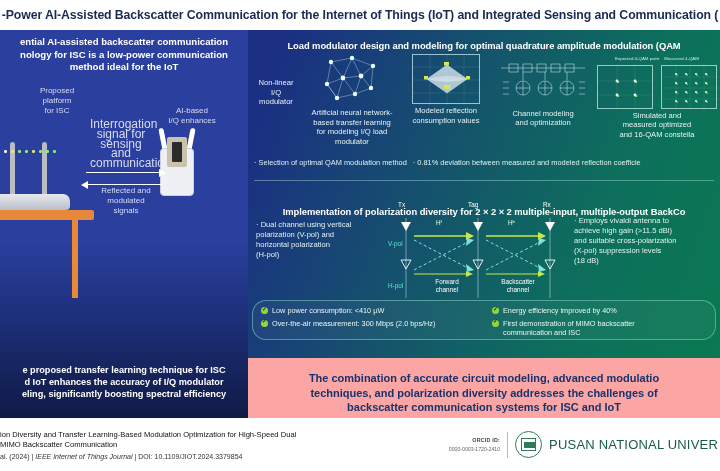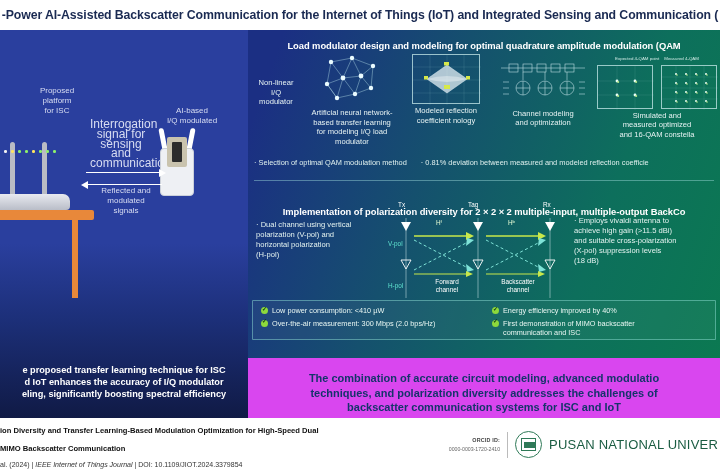--- a/index.html
+++ b/index.html
@@ -72,69 +72,69 @@
 
   .pipeline {
     position: absolute; top: 24px; left: 0; width: 508px; height: 100px;
     display: flex; align-items: flex-start;
   }
   .pl-item { position: relative; text-align: center; color: #e6f2f2; font-size: 7.6px; line-height: 9.5px; }
   .pl-cap { margin-top: 2px; padding: 0 2px; }
 
   .bullets1 {
     position: absolute; top: 128px; left: 0; width: 472px;
-    display: flex; gap: 14px; padding-left: 6px;
+    display: flex; gap: 6px; padding-left: 6px;
     font-size: 7.4px; color: #dff0ee; white-space: nowrap;
   }
 
   .divider { position: absolute; left: 6px; top: 150px; width: 460px; height: 1px; background: rgba(160,220,220,.45); }
 
   .sec2 { position: absolute; left: 0; top: 152px; width: 472px; height: 155px; }
   .sec2 .sec-title { padding-top: 24px; }
 
   .mimo-row { position: absolute; top: 28px; left: 0; width: 472px; height: 92px; display: flex; }
   .mimo-text { width: 140px; font-size: 7.6px; color: #e3f2ef; line-height: 10px; padding-left: 8px; }
   .mimo-text-r { width: 152px; font-size: 7.6px; color: #e3f2ef; line-height: 10px; padding-left: 6px; }
   .mimo-diagram { position: relative; width: 180px; height: 92px; }
 
   .hl-box {
     position: absolute; top: 118px; left: 4px; width: 464px; height: 40px;
-    border: 1px solid rgba(140,220,210,.5); border-radius: 1px;
+    border: 1px solid rgba(140,220,210,.5); border-radius: 14px;
     background: rgba(255,255,255,.045);
     display: flex;
   }
   .hl-col { width: 50%; padding: 5px 4px 0 8px; }
   .hl-item { display: flex; align-items: flex-start; gap: 4px; font-size: 7.3px; color: #e8f6f2; line-height: 9.6px; margin-bottom: 3px; }
   .hl-dot {
     flex: 0 0 auto; width: 7px; height: 7px; border-radius: 50%;
     background: #8dd93c; margin-top: 1px; position: relative;
   }
   .hl-dot::after {
     content: "✓"; position: absolute; left: 1px; top: -2.5px;
     font-size: 6px; color: #123a12; font-weight: bold;
   }
 
   
   .conclusion {
     position: absolute; left: 248px; top: 358px; width: 472px; height: 70px;
-    background: #d946ef;
+    background: #fca5a5;
     display: flex; align-items: center; justify-content: center; text-align: center;
   }
   .conclusion .c {
     font-size: 11px; font-weight: bold; color: #16346b; line-height: 14.6px;
     white-space: nowrap;
   }
 
   
   .footer {
     position: absolute; left: 0; top: 418px; width: 720px; height: 53px; background: #ffffff;
     display: flex; align-items: center;
   }
   .f-left { flex: 1; padding-left: 0px; }
-  .f-title { font-size: 7.6px; font-weight: bold; color: #111111; line-height: 18px; white-space: nowrap; }
+  .f-title { font-size: 7.6px; font-weight: normal; color: #111111; line-height: 10px; white-space: nowrap; }
   .f-meta { font-size: 7px; color: #333333; margin-top: 3px; white-space: nowrap; }
   .f-meta i { font-style: italic; }
   .f-right { display: flex; align-items: center; gap: 7px; padding-right: 2px; }
   .orcid { text-align: right; line-height: 8px; }
   .orcid-l { font-size: 5.4px; font-weight: bold; color: #444; letter-spacing: .2px; }
   .orcid-n { font-size: 5.2px; color: #666; margin-top: 1.5px; }
   .vrule { width: 1px; height: 26px; background: #bbbbbb; }
   .seal {
     width: 27px; height: 27px; border-radius: 50%;
     border: 1.4px solid #2f7a58; display: flex; align-items: center; justify-content: center;
@@ -191,28 +191,31 @@
 
 <div id="root">
 
   <div class="title-bar">
     <div class="t">-Power AI-Assisted Backscatter Communication for the Internet of Things (IoT) and Integrated Sensing and Communication (</div>
   </div>
 
   <div class="body-area">
 
     <div class="left-panel">
+      <div class="lp-head" style="white-space:pre-line">ential AI-assisted backscatter communication
+nology for ISC is a low-power communication
+method ideal for the IoT</div>
 
       <div class="lp-illus">
 
         <div class="lbl-platform" style="white-space:pre-line">Proposed
 platform
 for ISC</div>
         <div class="lbl-ai" style="white-space:pre-line">AI-based
-I/Q modulated</div>
+I/Q enhances</div>
         <div class="lbl-interrog" style="white-space:pre-line">Interrogation
 signal for
 sensing and
 communication</div>
         <div class="lbl-reflect" style="white-space:pre-line">Reflected and
 modulated
 signals</div>
 
         <div class="router-table">
           <div class="ant" style="left:16px; top:0px; width:5px; height:54px;"></div>
@@ -386,21 +389,21 @@
                 </g>
                 <path d="M34,10 L54,24 L34,38 L14,24 Z" fill="rgba(235,245,250,.72)" stroke="#dfeef5" stroke-width="0.5"></path>
                 <path d="M14,24 Q34,30 54,24 Q34,18 14,24 Z" fill="rgba(255,255,255,.35)"></path>
                 <rect x="31" y="30" width="6" height="4" fill="#d6e84a"></rect>
                 <rect x="11" y="21" width="4" height="3.5" fill="#d6e84a"></rect>
                 <rect x="53" y="21" width="4" height="3.5" fill="#d6e84a"></rect>
                 <rect x="31" y="7" width="5" height="3.5" fill="#d6e84a"></rect>
               </svg>
             </div>
             <div class="pl-cap" style="white-space:pre-line">Modeled reflection
-coefficient nology</div>
+consumption values</div>
           </div>
 
           <div class="pl-item" style="width:102px;">
             <div style="margin:4px auto 0; width:92px;">
               <svg width="92" height="46" viewBox="0 0 92 46">
                 <g stroke="#cfe9ee" stroke-width="0.6" fill="none" opacity="0.9">
                   <line x1="4" y1="10" x2="88" y2="10"></line>
                   <rect x="12" y="6" width="9" height="8"></rect>
                     <rect x="26" y="6" width="9" height="8"></rect>
                   <rect x="40" y="6" width="9" height="8"></rect>

